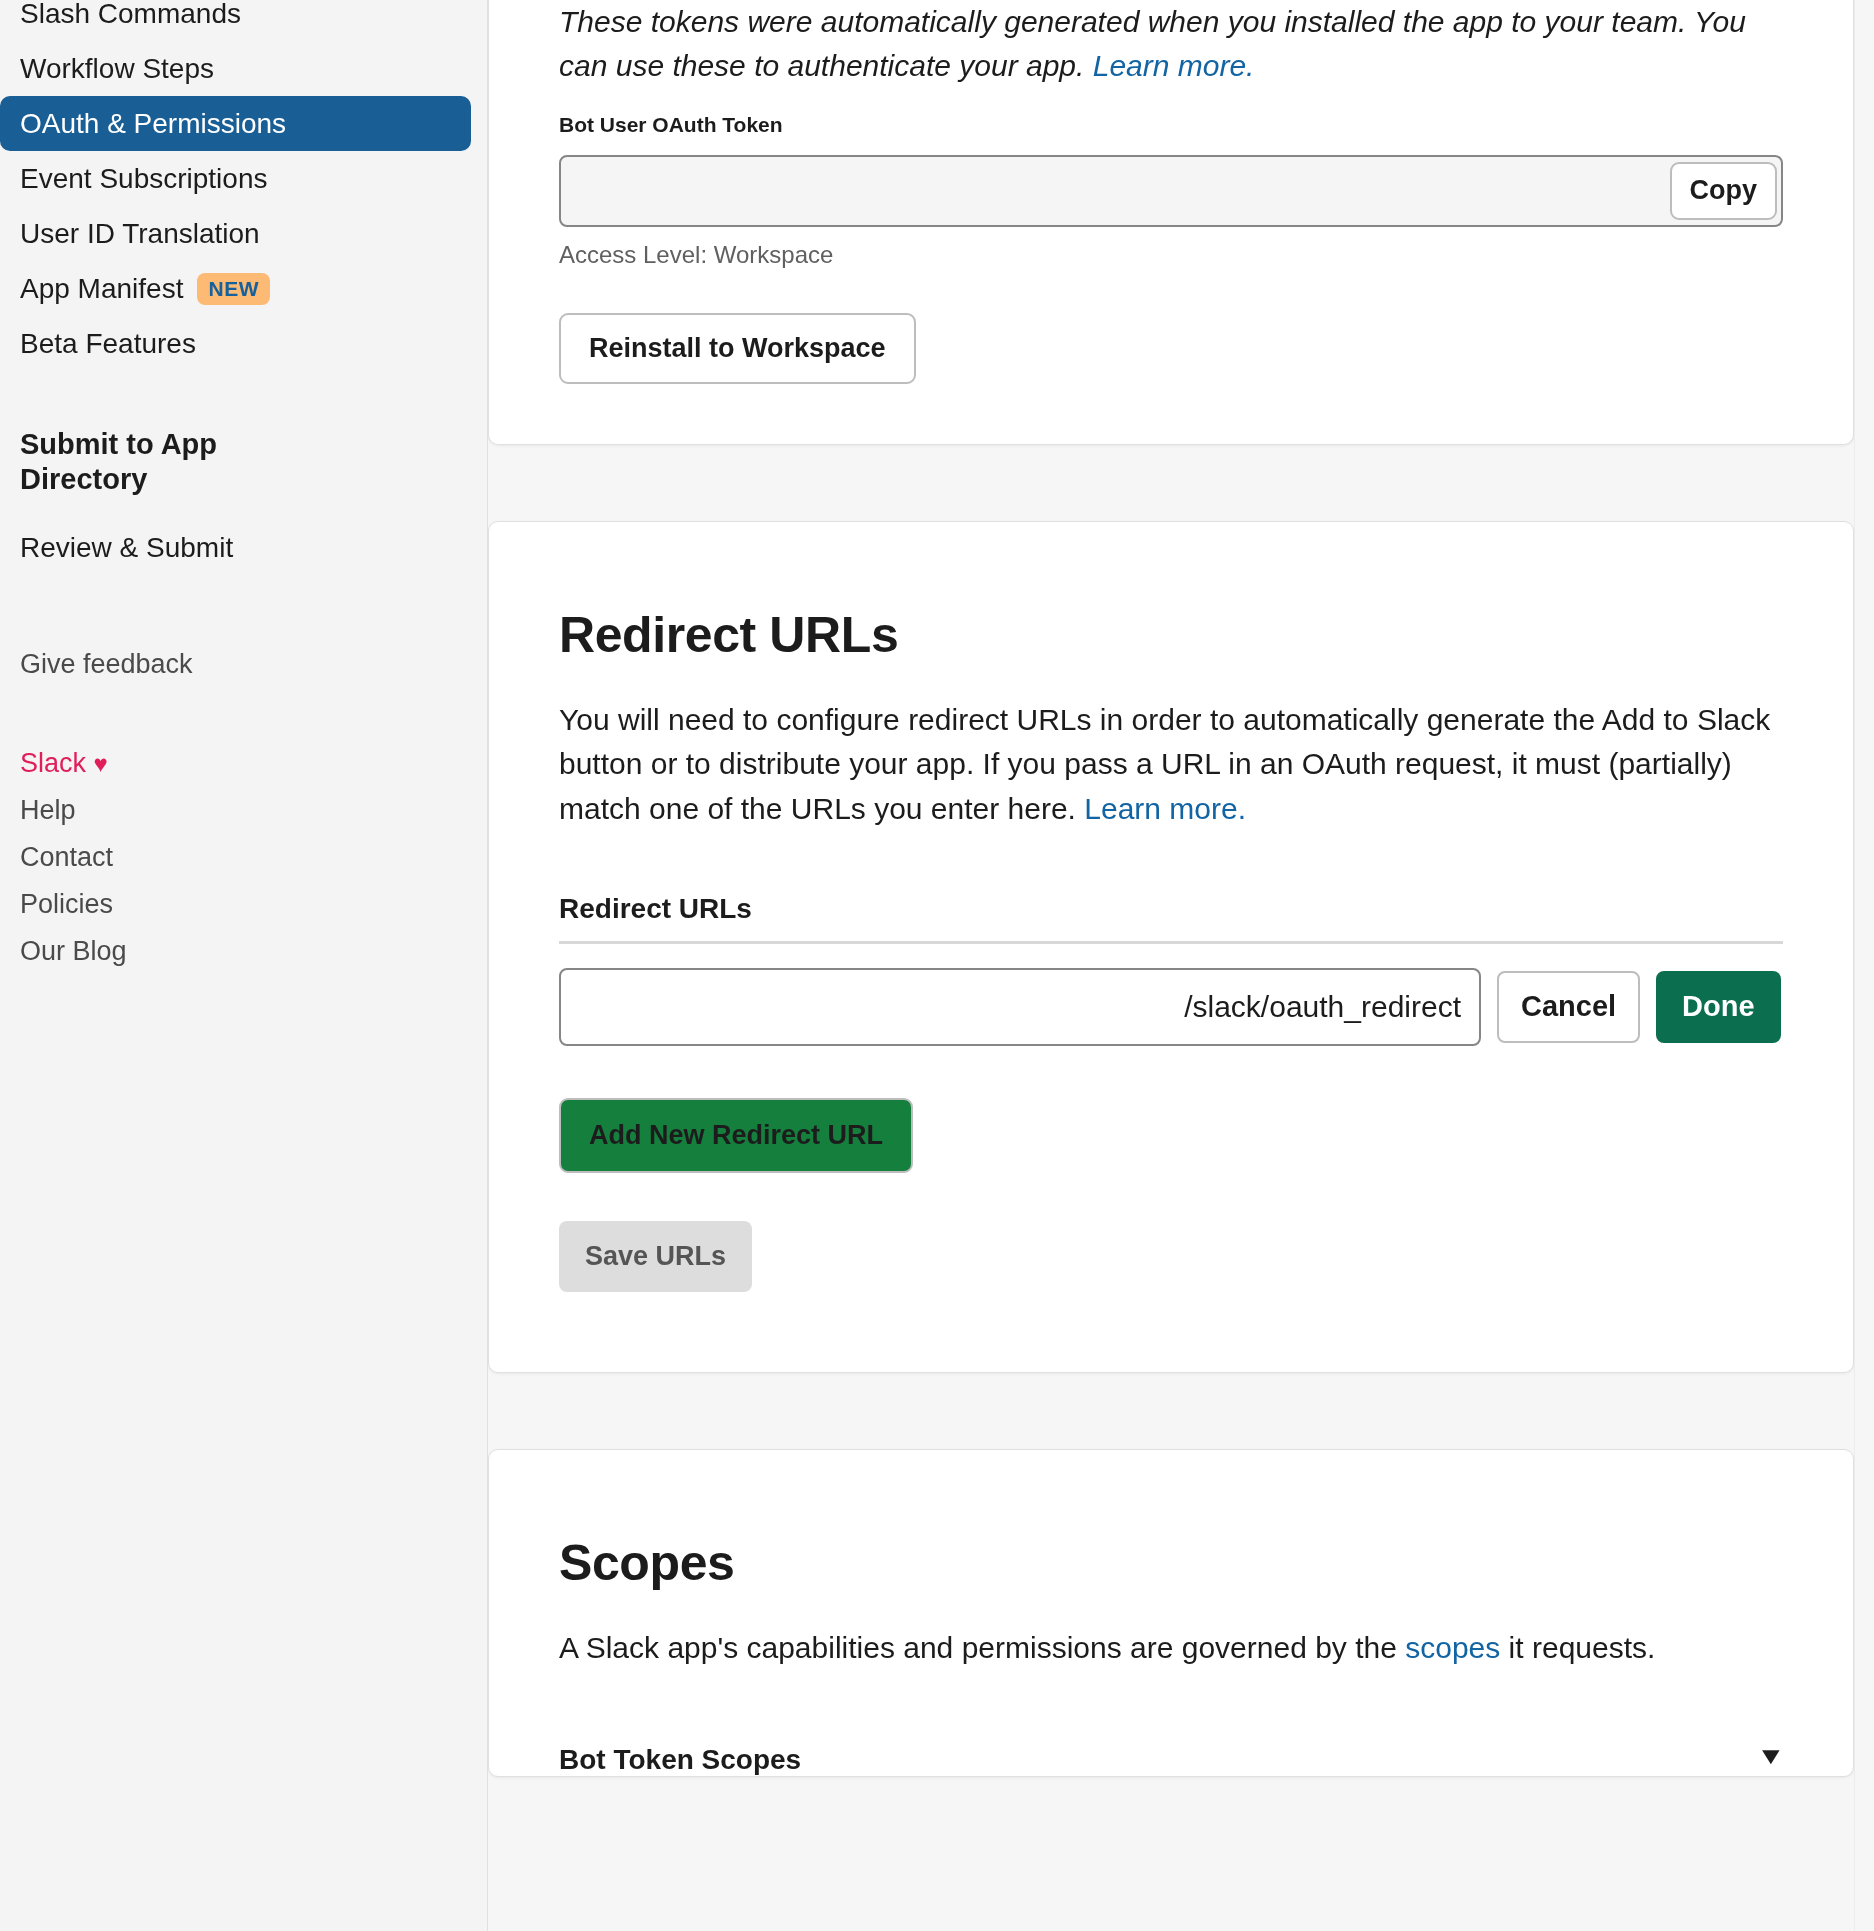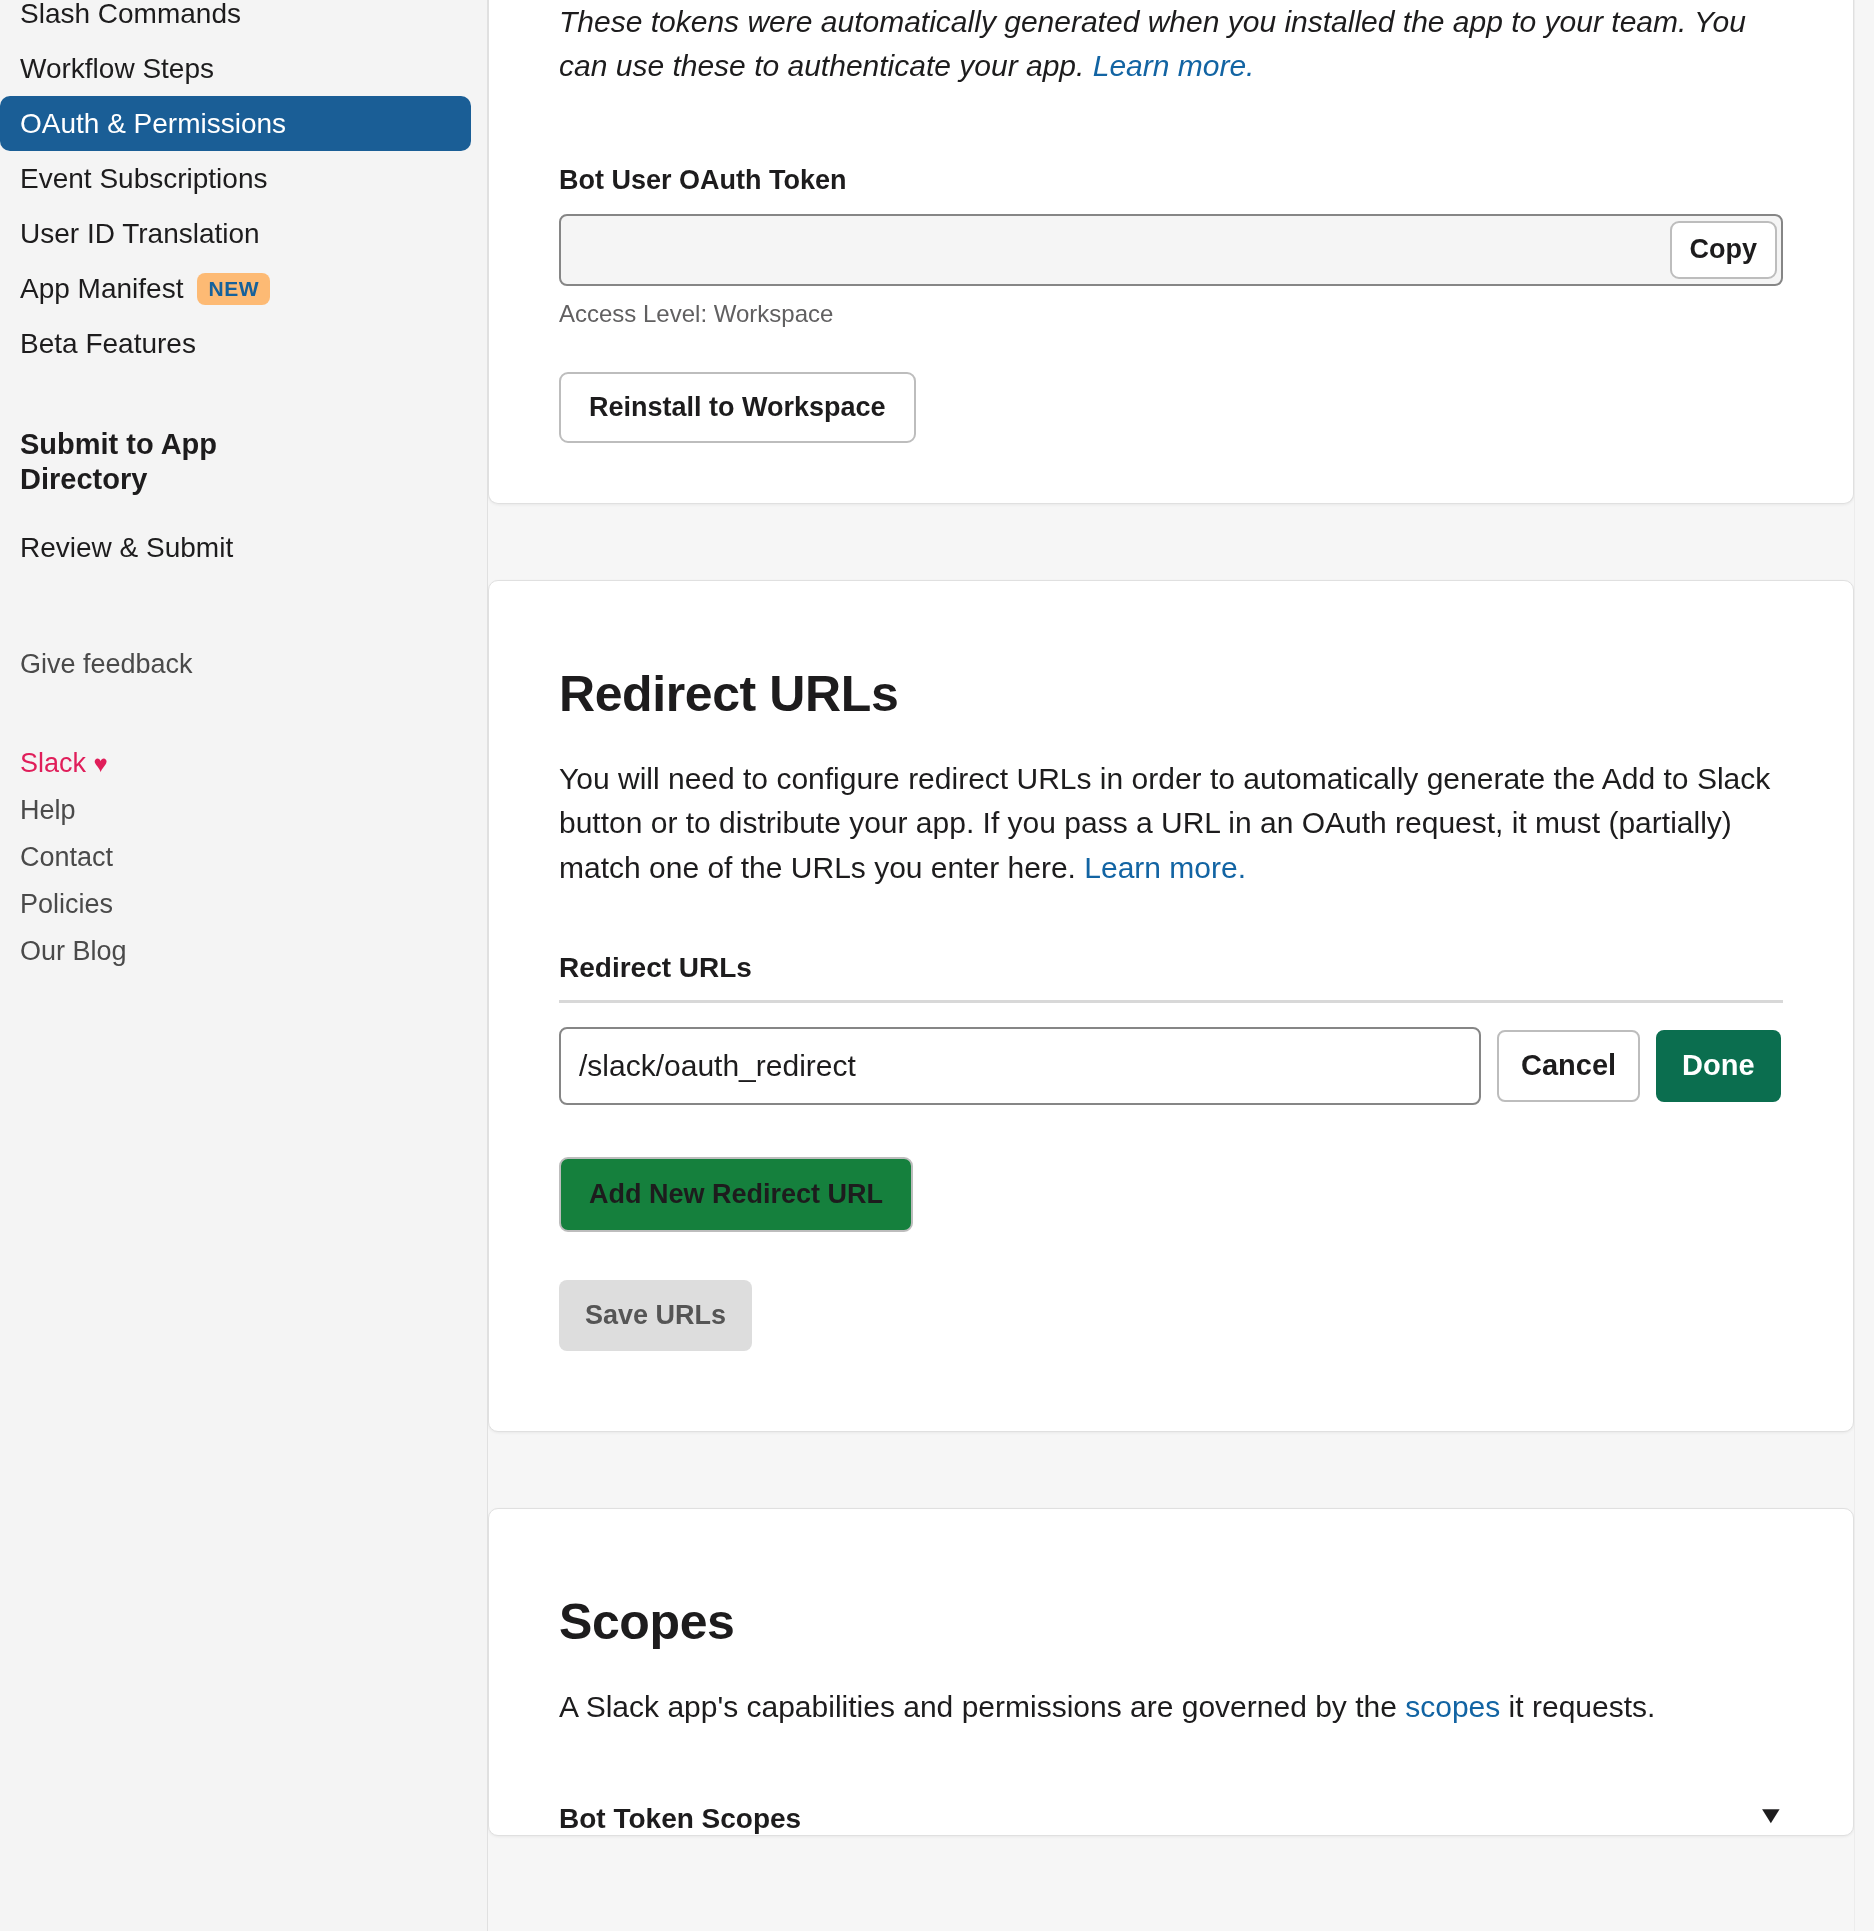--- a/index.html
+++ b/index.html
@@ -136,24 +136,24 @@
   }
   .para.top { padding-top: 0; font-style: italic; }
 
   a.link {
     color: #1264a3;
     text-decoration: none;
     cursor: pointer;
   }
 
   .field-label {
-    font-size: 27px;
-    font-weight: 700;
-    color: #1d1c1d;
-    margin-top: 76px;
+    font-size: 21px;
+    font-weight: 700;
+    color: #1d1c1d;
+    margin-top: 24px;
     margin-bottom: 18px;
   }
 
   .token-row {
     position: relative;
     display: flex;
     align-items: stretch;
   }
 
   .token-input {
@@ -238,21 +238,21 @@
 
   .url-input {
     flex: 1;
     height: 78px;
     background: #ffffff;
     border: 2px solid #868686;
     border-radius: 8px;
     font-size: 30px;
     color: #1d1c1d;
     padding: 0 18px;
-    text-align: left;
+    text-align: right;
     font-family: "Liberation Sans", sans-serif;
     outline: none;
     max-width: 922px;
   }
 
   .btn-cancel {
     height: 72px;
     background: #ffffff;
     border: 2px solid #bdbdbd;
     border-radius: 8px;

